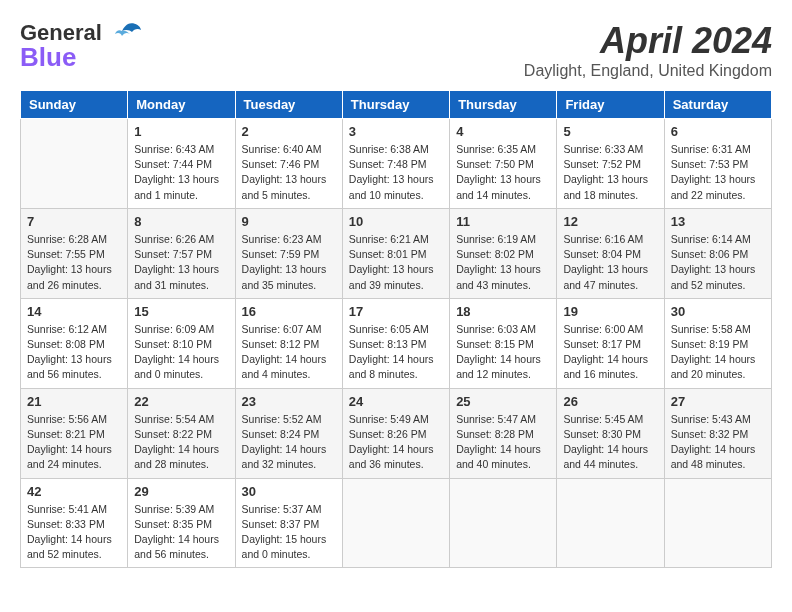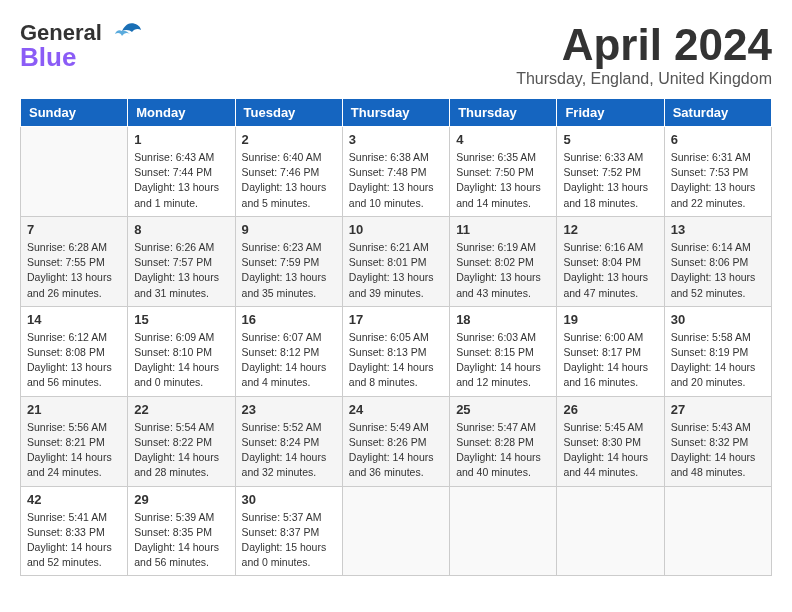--- a/index.html
+++ b/index.html
@@ -23,23 +23,24 @@
     }
     .logo-line {
       display: flex;
       align-items: center;
       gap: 12px;
     }
     .title-section {
       text-align: right;
     }
     .calendar-title {
-      font-size: 44px;
+      font-size: 36px;
       font-weight: bold;
       color: #333;
+      font-style: italic;
     }
     .calendar-subtitle {
       font-size: 16px;
       color: #555;
     }
     table {
       width: 100%;
       border-collapse: collapse;
       font-size: 11px;
     }
@@ -96,21 +97,21 @@
       <span style="font-size:22px;font-weight:bold;color:#333;">General</span>
       <svg width="28" height="22" viewBox="0 0 28 22">
         <path d="M14 2 C18 0, 26 2, 27 8 C24 6, 20 7, 18 10 C16 8, 12 7, 8 9 C10 5, 12 3, 14 2Z" fill="#1a6fb5"></path>
         <path d="M8 9 C5 7, 2 9, 1 12 C4 10, 7 11, 8 14 C10 11, 13 10, 16 12 C13 9, 10 8, 8 9Z" fill="#5aabdd"></path>
       </svg>
     </div>
     <span style="font-size:26px;font-weight:bold;color:#8b5cf6;margin-top:-4px;">Blue</span>
   </div>
   <div class="title-section">
     <div class="calendar-title">April 2024</div>
-    <div class="calendar-subtitle">Thursday, England, United Kingdom</div>
+    <div class="calendar-subtitle">Daylight, England, United Kingdom</div>
   </div>
 </div>
 
 <table>
   <thead>
     <tr>
     <th>Sunday</th>
         <th>Monday</th>
         <th>Tuesday</th>
         <th>Thursday</th>

